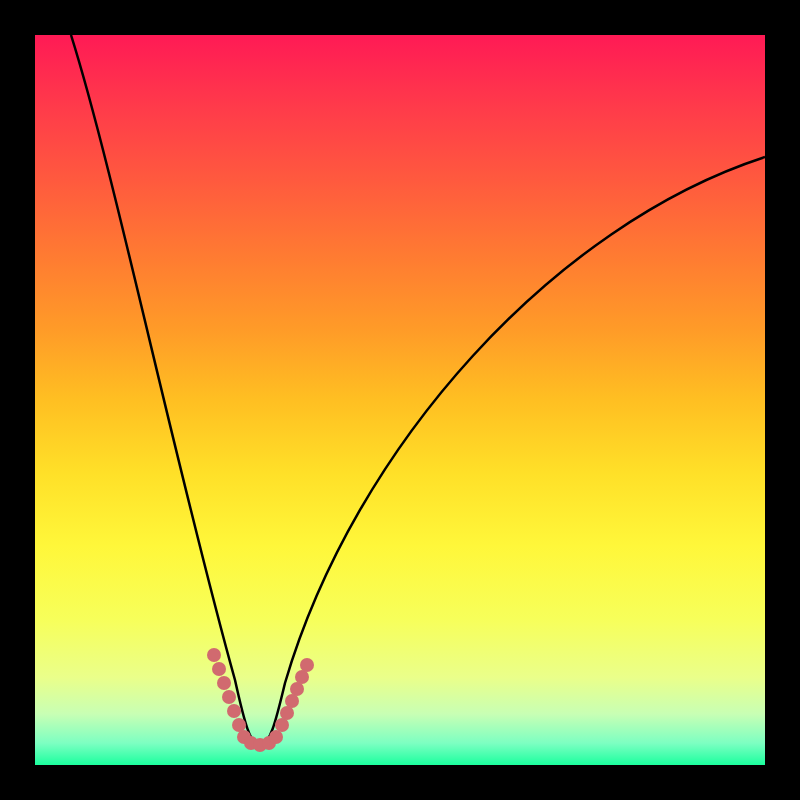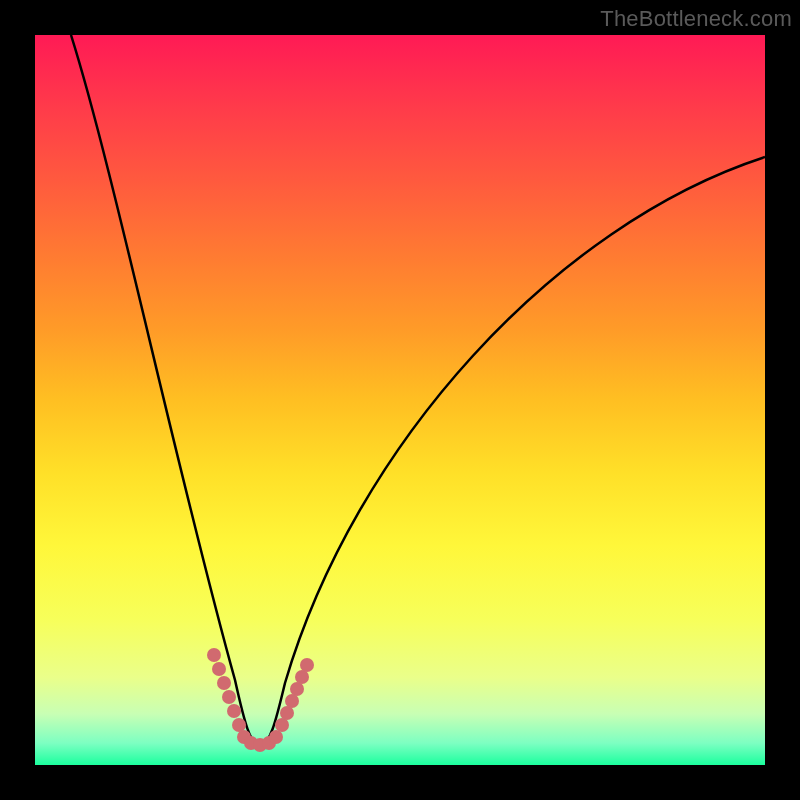--- a/index.html
+++ b/index.html
@@ -21,21 +21,20 @@
           #1bff9e 100%);
        }
   .curve{position:absolute;left:0;top:0;width:730px;height:730px;pointer-events:none}
   .marker{position:absolute;width:14px;height:14px;border-radius:50%;background:#d16a6f;transform:translate(-7px,-7px)}
   .watermark{position:absolute;right:8px;top:6px;color:#5a5a5a;font-size:22px;letter-spacing:.2px}
 </style>
 </head>
 <body>
 
 <div class="frame">
-  <div class="watermark">TheBottleneck.com</div>
   <div class="plot">
     <svg class="curve" viewBox="0 0 730 730">
       <path fill="none" stroke="#000" stroke-width="2.5" d="M 36 0 C 80 140, 140 430, 200 645 C 210 690, 215 708, 225 712 C 235 708, 240 690, 250 648 C 320 410, 520 190, 730 122"></path>
     </svg>
     <div id="markers">
         <div class="marker" style="left: 179px; top: 620px;"></div>
         <div class="marker" style="left: 184px; top: 634px;"></div>
         <div class="marker" style="left: 189px; top: 648px;"></div>
         <div class="marker" style="left: 194px; top: 662px;"></div>
         <div class="marker" style="left: 199px; top: 676px;"></div>

